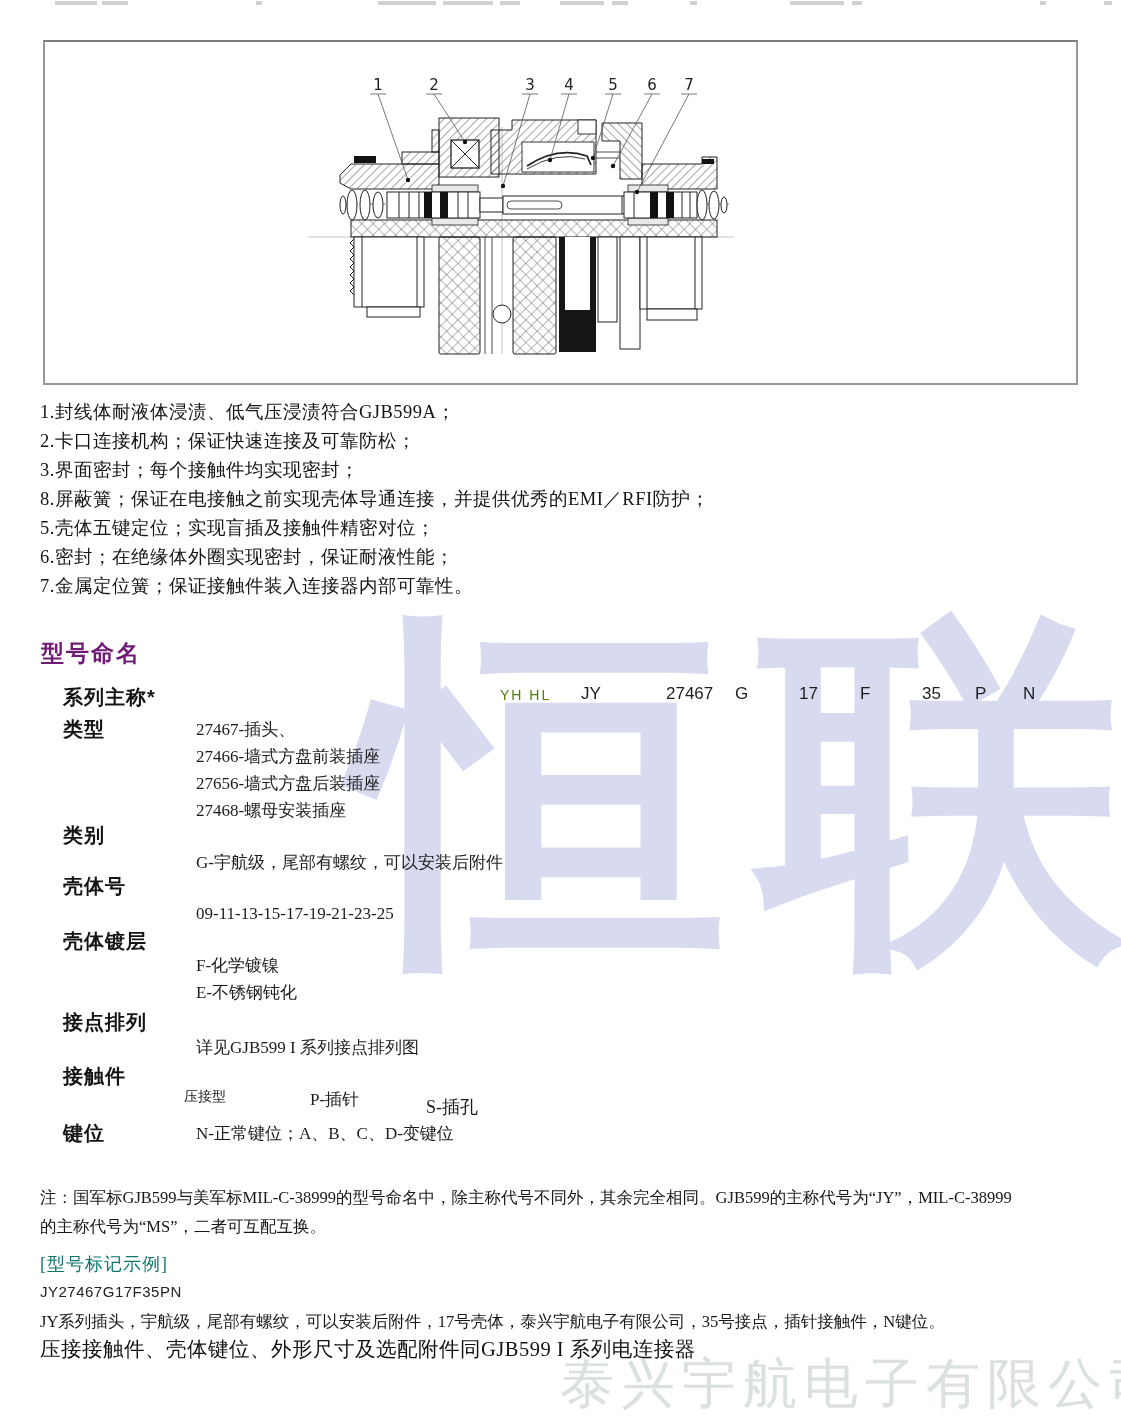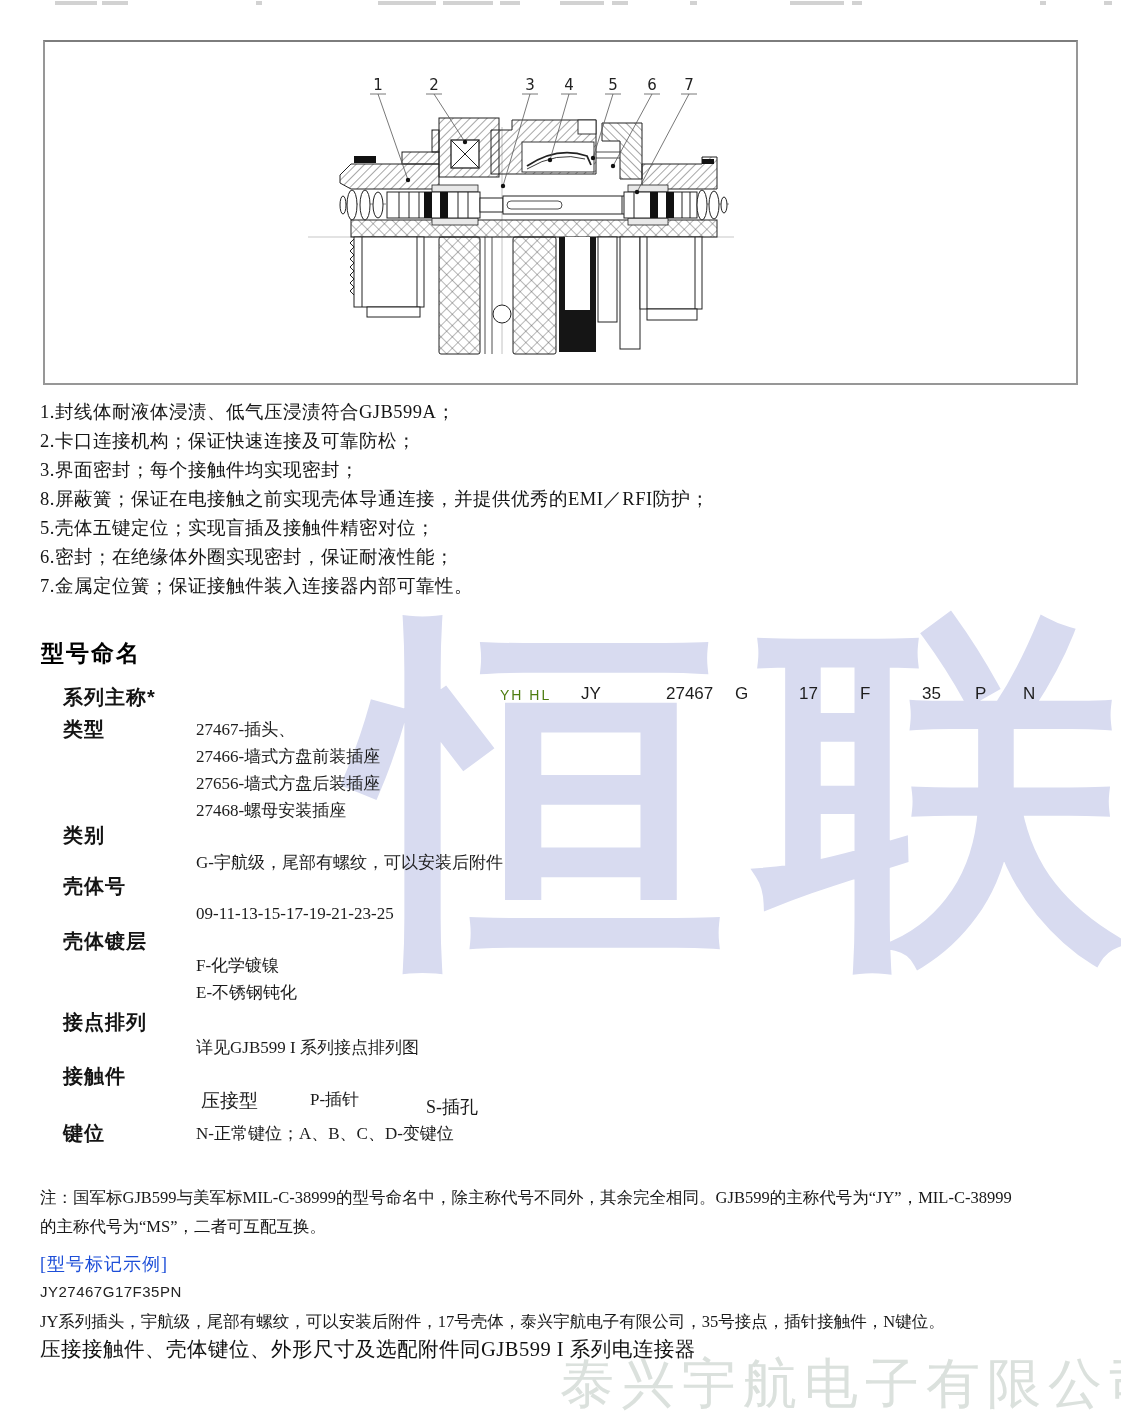--- a/index.html
+++ b/index.html
@@ -25,38 +25,38 @@
   
   .frame{position:absolute;left:43px;top:40px;width:1031px;height:341px;background:#fff;
          border:2px solid #979797;border-top-color:#7d7d7d;}
   .frame svg{display:block;}
 
   
   .features{position:absolute;left:40px;top:398px;margin:0;padding:0;list-style:none;
             font-size:18.5px;line-height:29px;color:#151515;letter-spacing:.5px;}
 
   .naming-title{position:absolute;left:41px;top:638px;margin:0;font-size:23px;font-weight:700;
-                font-family:Liberation Mono, monospace;color:#000000;letter-spacing:2px;}
+                font-family:Liberation Mono, monospace;color:#701a75;letter-spacing:2px;}
 
   .lab{position:absolute;left:63px;font-family:"Liberation Sans","DejaVu Sans",sans-serif;
        font-weight:700;font-size:20px;color:#141414;letter-spacing:1px;white-space:nowrap;}
   .val{position:absolute;left:196px;font-size:17px;color:#1c1c1c;line-height:27px;white-space:nowrap;}
   .val div{height:27px;}
 
   .series-logo{position:absolute;left:500px;top:687px;
                font-family:"Liberation Sans","DejaVu Sans",sans-serif;
                font-size:14px;letter-spacing:2px;color:#4d7c0f;}
   .code{position:absolute;top:684px;font-family:"Liberation Sans","DejaVu Sans",sans-serif;
         font-size:17px;color:#1d1d1d;}
-  .c0{position:absolute;left:201px;top:1088px;font-size:19px;}
+  .c0{position:absolute;left:184px;top:1088px;font-size:14px;}
   .c1{position:absolute;left:310px;top:1088px;font-size:17px;}
   .c2{position:absolute;left:426px;top:1095px;font-size:18px;}
 
   .note{position:absolute;left:40px;top:1183px;font-size:16.5px;line-height:29px;color:#181818;white-space:nowrap;}
-  .ex-head{position:absolute;left:40px;top:1252px;font-size:18px;color:#1d4ed8;letter-spacing:1px;}
+  .ex-head{position:absolute;left:40px;top:1252px;font-size:18px;color:#0f766e;letter-spacing:1px;}
   .ex-model{position:absolute;left:40px;top:1283px;font-size:15px;
             font-family:Liberation Sans, sans-serif;color:#222;letter-spacing:.5px;}
   .ex-desc{position:absolute;left:40px;top:1311px;font-size:16.5px;color:#181818;white-space:nowrap;}
   .footer-line{position:absolute;left:40px;top:1335px;font-size:20.5px;color:#121212;letter-spacing:.5px;white-space:nowrap;}
 </style>
 </head>
 <body>
 
 <div class="page">
 

